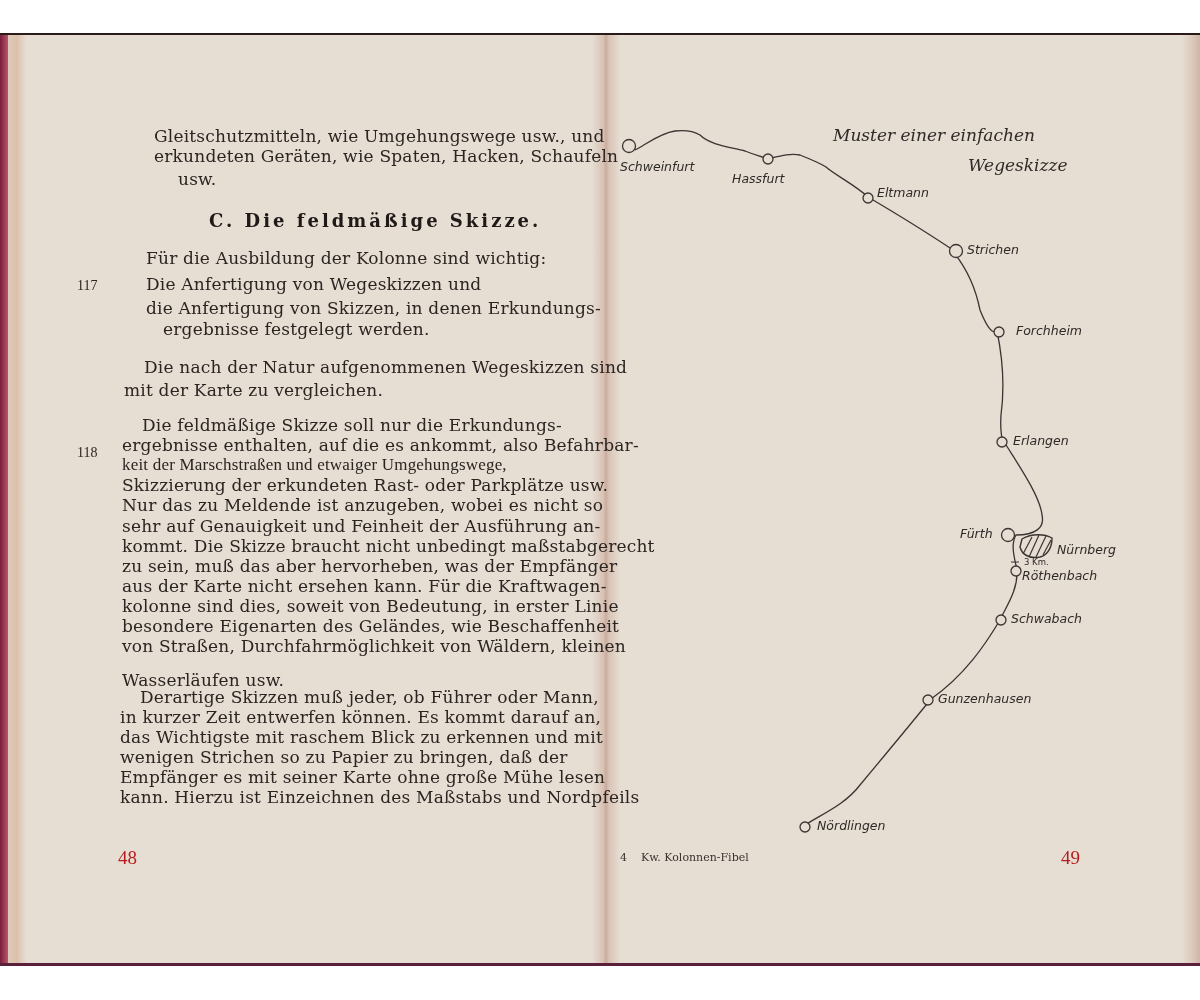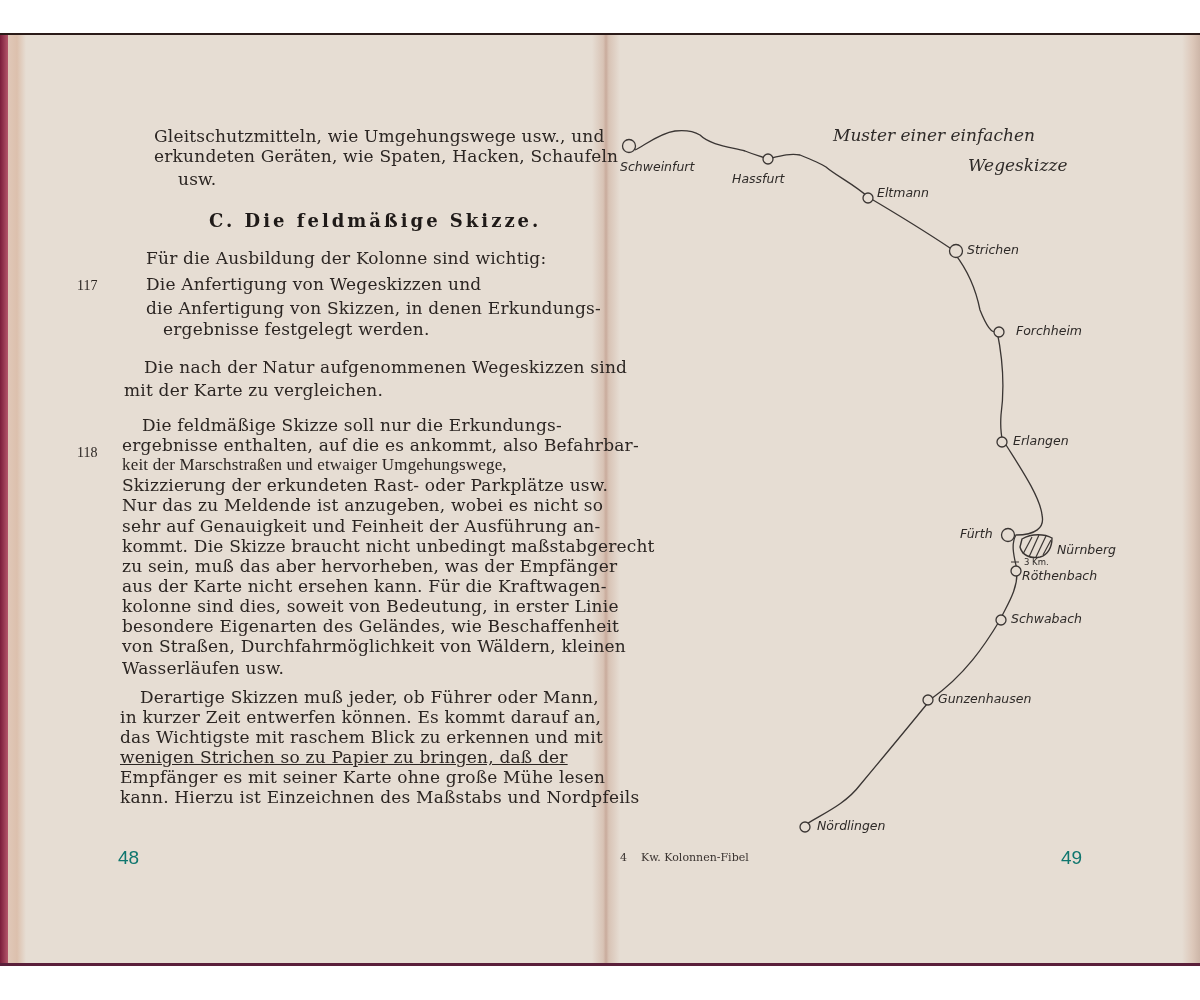--- a/index.html
+++ b/index.html
@@ -37,21 +37,21 @@
   .text {
     position: absolute; color: #2b2522;
     font-family: "DejaVu Serif", serif;
     font-size: 17px; line-height: 24px; letter-spacing: 0.2px;
   }
   .line { position: absolute; white-space: nowrap; }
   .heading {
     position: absolute; font-weight: bold; letter-spacing: 3px; font-size: 18px; color: #1f1a18;
   }
   .marg { position: absolute; font-size: 14px; color: #2b2522; font-family: "Liberation Serif", serif; }
-  .pagenum { position: absolute; font-size: 19px; color: #0f766e; font-family: Liberation Sans, sans-serif; }
+  .pagenum { position: absolute; font-size: 19px; color: #b91c1c; font-family: Liberation Serif, serif; }
   .footer-note { position: absolute; font-size: 11px; color: #3a3330; font-family: "DejaVu Serif", serif; }
 
   .map-svg { position: absolute; left: 0; top: 0; }
   .place {
     position: absolute; font-family: "DejaVu Sans", sans-serif; font-style: italic;
     font-size: 12.5px; color: #2e2a28; white-space: nowrap;
   }
   .map-title {
     position: absolute; font-family: "DejaVu Serif", serif; font-style: italic;
     font-size: 17px; color: #2e2a28; white-space: nowrap;
@@ -103,28 +103,28 @@
       <div class="line" style="top:40px;font-family:Liberation Serif, serif;">keit der Marschstraßen und etwaiger Umgehungswege,</div>
       <div class="line" style="top:60px;">Skizzierung der erkundeten Rast- oder Parkplätze usw.</div>
       <div class="line" style="top:80px;">Nur das zu Meldende ist anzugeben, wobei es nicht so</div>
       <div class="line" style="top:101px;">sehr auf Genauigkeit und Feinheit der Ausführung an-</div>
       <div class="line" style="top:121px;">kommt. Die Skizze braucht nicht unbedingt maßstabgerecht</div>
       <div class="line" style="top:141px;">zu sein, muß das aber hervorheben, was der Empfänger</div>
       <div class="line" style="top:161px;">aus der Karte nicht ersehen kann. Für die Kraftwagen-</div>
       <div class="line" style="top:181px;">kolonne sind dies, soweit von Bedeutung, in erster Linie</div>
       <div class="line" style="top:201px;">besondere Eigenarten des Geländes, wie Beschaffenheit</div>
       <div class="line" style="top:221px;">von Straßen, Durchfahrmöglichkeit von Wäldern, kleinen</div>
-      <div class="line" style="top:243px;">Wasserläufen usw.</div>
+      <div class="line" style="top:255px;">Wasserläufen usw.</div>
     </div>
 
     <div class="text" style="left:94px; top:650px; width:466px;">
       <div class="line" style="top:0; left:20px;">Derartige Skizzen muß jeder, ob Führer oder Mann,</div>
       <div class="line" style="top:20px;">in kurzer Zeit entwerfen können. Es kommt darauf an,</div>
       <div class="line" style="top:40px;">das Wichtigste mit raschem Blick zu erkennen und mit</div>
-      <div class="line" style="top:60px;text-decoration:underline;">wenigen Strichen so zu Papier zu bringen, daß der</div>
+      <div class="line" style="top:60px;">wenigen Strichen so zu Papier zu bringen, daß der</div>
       <div class="line" style="top:80px;">Empfänger es mit seiner Karte ohne große Mühe lesen</div>
       <div class="line" style="top:100px;">kann. Hierzu ist Einzeichnen des Maßstabs und Nordpfeils</div>
     </div>
 
     <div class="pagenum" style="left:92px; top:812px;">48</div>
   </div>
 
   <div class="page page-right">
     <svg class="map-svg" width="562" height="930" viewBox="0 0 562 930">
       <g fill="none" stroke="#3a3533" stroke-width="1.3">

